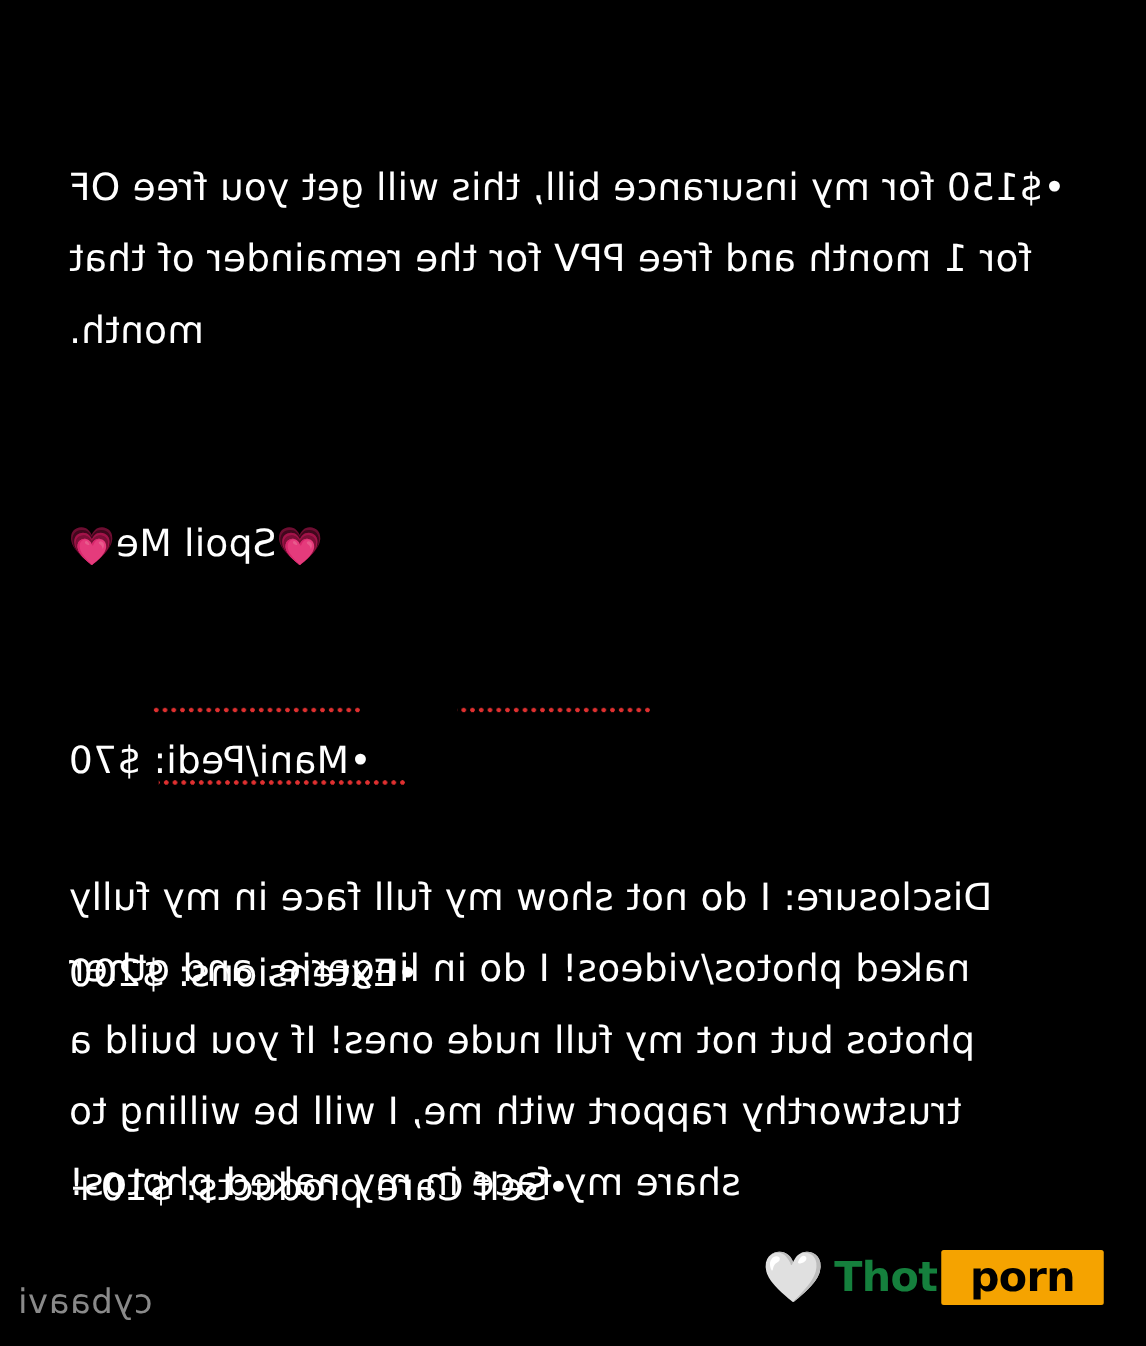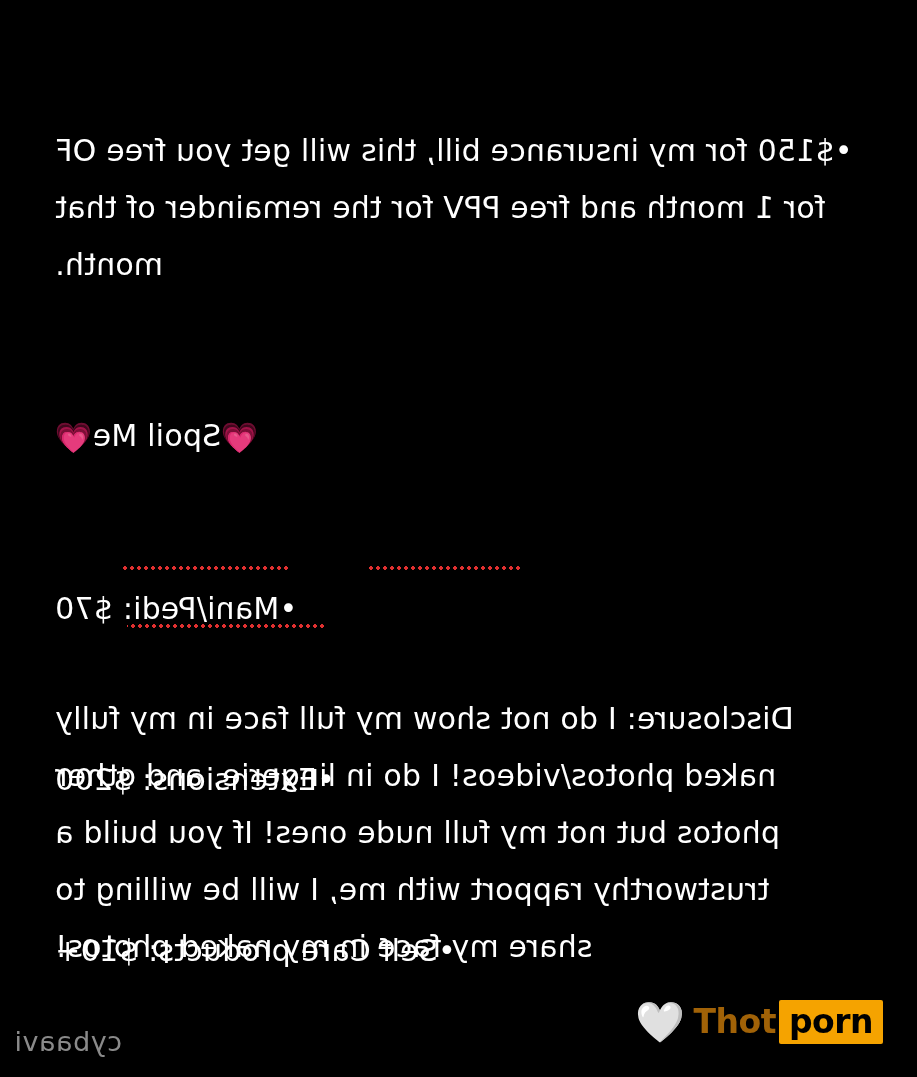--- a/index.html
+++ b/index.html
@@ -102,36 +102,36 @@
     align-items: center;
     height: 44px;
   }
   #logo-heart {
     color: #e8e8e8;
     font-size: 40px;
     line-height: 1;
     margin-right: 8px;
   }
   #logo-thot {
-    color: #a16207;
+    color: #15803d;
     font-family: "DejaVu Sans", sans-serif;
     font-weight: bold;
     font-size: 33px;
     letter-spacing: -0.5px;
     line-height: 44px;
   }
   #logo-porn {
     background: #f5a300;
     color: #000000;
     font-family: "DejaVu Sans", sans-serif;
     font-weight: bold;
     font-size: 33px;
     letter-spacing: -0.5px;
     line-height: 44px;
-    padding: 0 10px;
+    padding: 0 23px;
     margin-left: 3px;
     border-radius: 2px;
     text-align: center;
   }
 </style>
 </head>
 <body>
 
 <div id="page">
 

